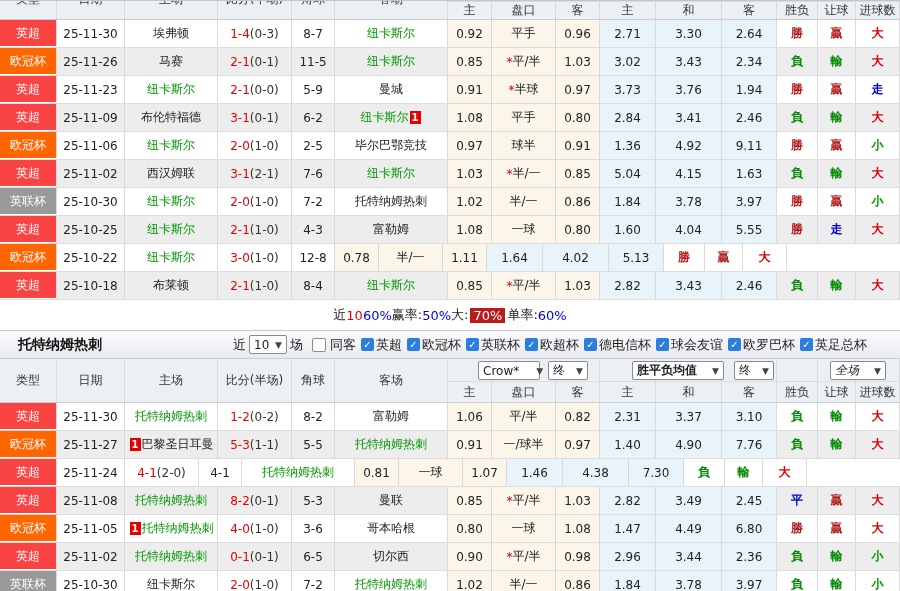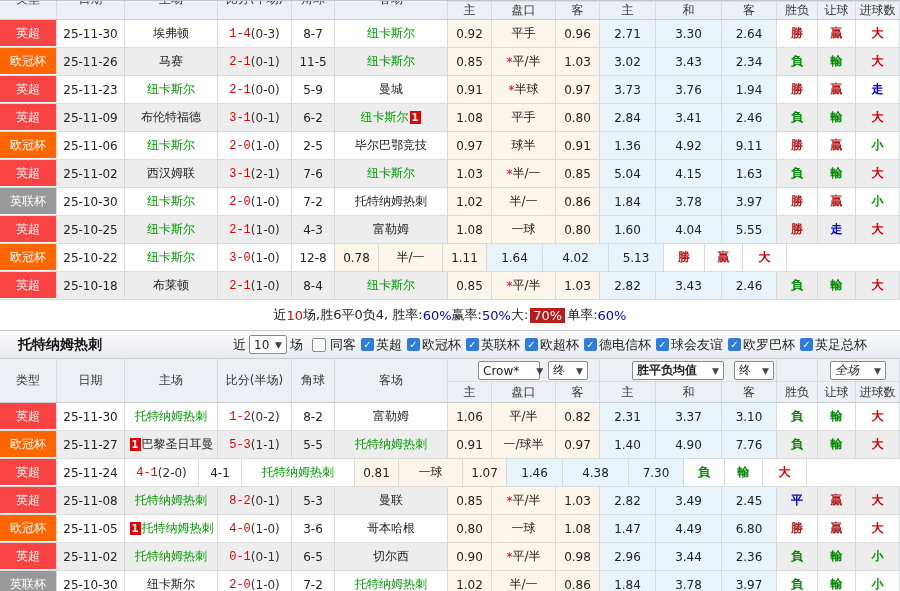--- a/index.html
+++ b/index.html
@@ -34,21 +34,21 @@
   
   .trow{display:flex;height:28px;box-sizing:border-box;border-bottom:1px solid #dcdcdc;background:#fff;}
   .trow.alt{background:#ededed;}
   .trow .bg-asia{background:#fcf5ea;}
   .trow .bg-euro{background:#e9f3fa;}
   .lg{color:#fff;font-size:12px;border-bottom:1px solid #fff;}
   .lg-epl{background:#fa4343;}
   .lg-ucl{background:#ff6600;}
   .lg-efl{background:#999999;}
   .t-sub{color:#009900;}
-  .s-main{color:#e60000;font-family:Liberation Mono, monospace;}
+  .s-main{color:#e60000;}
   .s-half{color:#333;}
   .star{color:#e60000;}
   .o-win{color:#b31b1b;font-weight:bold;}
   .o-lose{color:#008800;font-weight:bold;}
   .o-draw{color:#0000cc;font-weight:bold;}
   .g-over{color:#dd0000;font-weight:bold;}
   .g-under{color:#009900;font-weight:bold;}
   .g-push{color:#0000cc;font-weight:bold;}
   .rb{display:inline-block;background:#e60000;color:#fff;font-size:10px;font-weight:bold;
       width:11px;height:13px;line-height:13px;text-align:center;margin:0 1px;}
@@ -422,21 +422,20 @@
         </div>
         <div class="cell w-goal">
           <span class="g-over">大</span>
         </div>
       </div>
     </div>
 
   <div class="summary" id="summary">
       <span class="sg-k">近</span>
       <span class="sg-r">10</span>
-      <span class="sg-k">场,胜6平0负4, 胜率:</span>
       <span class="sg-b">60%</span>
       <span class="sg-k"> 赢率:</span>
       <span class="sg-b">50%</span>
       <span class="sg-k"> 大:</span>
       <span class="sg-chip">70%</span>
       <span class="sg-k"> 单率:</span>
       <span class="sg-b">60%</span>
     </div>
 
   <div class="secbar">

